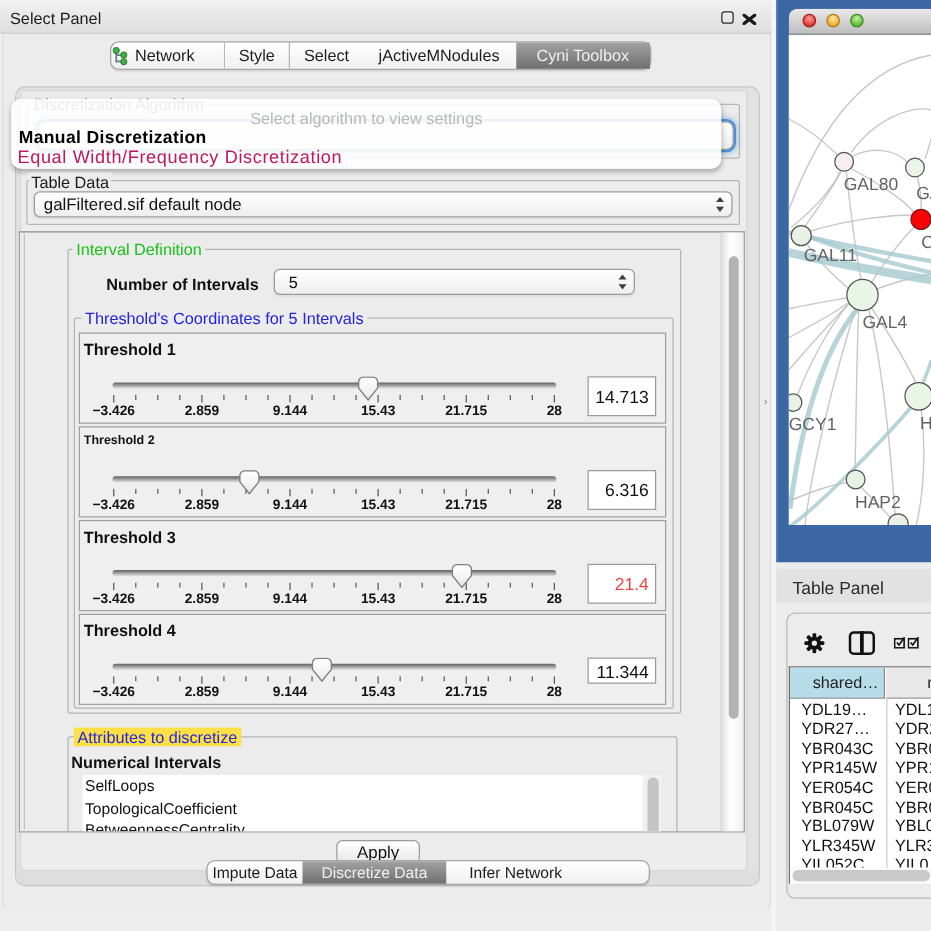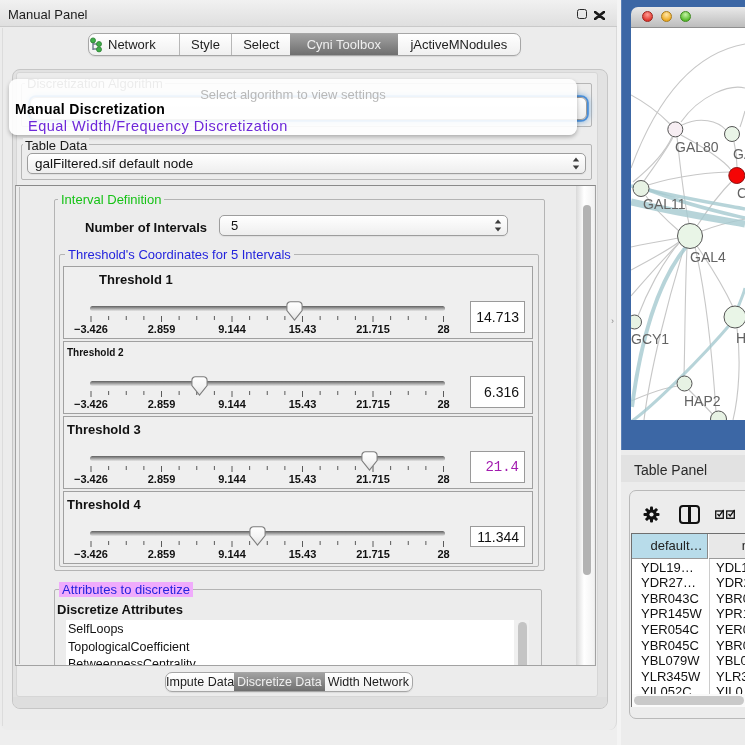--- a/index.html
+++ b/index.html
@@ -5,48 +5,48 @@
 html,body { width:745px; height:745px; overflow:hidden; background:#eeeeee;
   font-family:"Liberation Sans", sans-serif; -webkit-font-smoothing:antialiased; }
 .abs { position:absolute; }
 </style></head>
 <body>
 <div class="abs" style="left:0;top:0;width:745px;height:745px;background:#eeeeee;">
 
 <div class="abs" style="left:0;top:0;width:617px;height:730px;background:#ececec;border-radius:0 0 8px 8px;border-right:1px solid #dadada;"></div>
 <div class="abs" style="left:2px;top:28px;width:1px;height:698px;background:#dcdcdc;"></div>
 <div class="abs" style="left:0;top:0;width:617px;height:27px;background:linear-gradient(#f1f1f1,#dfdfdf);border-bottom:1px solid #c9c9c9;"></div>
-<div class="abs" style="left:8px;top:7px;font-size:13px;color:#1c1c1c;">Manual Panel</div>
+<div class="abs" style="left:8px;top:7px;font-size:13px;color:#1c1c1c;">Select Panel</div>
 <div class="abs" style="left:577px;top:9px;width:10px;height:10px;border:1.6px solid #2a2a2a;border-radius:2.5px;background:transparent;"></div>
 <svg class="abs" style="left:594px;top:11px;" width="11" height="9" viewBox="0 0 11 9">
       <path d="M1 1 L10 8 M10 1 L1 8" stroke="#1a1a1a" stroke-width="2.7" stroke-linecap="round" fill="none"></path>
     </svg>
 <div class="abs" style="left:88px;top:33px;width:433px;height:23px;border:1px solid #a6a6a6;border-radius:7px;background:linear-gradient(#ffffff,#f0f0f0);box-shadow:0 1px 1px rgba(0,0,0,0.08);display:flex;">
       <div style="width:91px;height:100%;display:flex;align-items:center;justify-content:flex-start;font-size:13px;white-space:nowrap;color:#1d1d1d;border-right:1px solid #b7b7b7;border-radius:6px 0 0 6px"><svg width="14" height="16" viewBox="0 0 14 16" style="margin-right:5px;">
           <line x1="4" y1="4" x2="4" y2="13" stroke="#6a7a8a" stroke-width="1.4"></line>
           <line x1="4" y1="7" x2="9" y2="7" stroke="#6a7a8a" stroke-width="1.4"></line>
           <line x1="4" y1="12" x2="9" y2="12" stroke="#6a7a8a" stroke-width="1.4"></line>
           <circle cx="4" cy="3.4" r="2.5" fill="#3fae49" stroke="#2c7d33" stroke-width="0.8"></circle>
           <circle cx="10" cy="7" r="2.5" fill="#3fae49" stroke="#2c7d33" stroke-width="0.8"></circle>
           <circle cx="10" cy="12.4" r="2.5" fill="#3fae49" stroke="#2c7d33" stroke-width="0.8"></circle>
         </svg>Network</div>
       <div style="width:53px;height:100%;display:flex;align-items:center;justify-content:center;font-size:13px;white-space:nowrap;color:#1d1d1d;border-right:1px solid #b7b7b7">Style</div>
       <div style="width:58px;height:100%;display:flex;align-items:center;justify-content:center;font-size:13px;white-space:nowrap;color:#1d1d1d">Select</div>
+      <div style="width:123px;height:100%;display:flex;align-items:center;justify-content:center;font-size:13px;white-space:nowrap;color:#1d1d1d;border-radius:0 6px 6px 0">jActiveMNodules</div>
       <div style="width:108px;height:100%;display:flex;align-items:center;justify-content:center;font-size:13px;white-space:nowrap;background:linear-gradient(#a2a2a2,#6f6f6f);color:#efefef">Cyni Toolbox</div>
-      <div style="width:123px;height:100%;display:flex;align-items:center;justify-content:center;font-size:13px;white-space:nowrap;color:#1d1d1d;border-radius:0 6px 6px 0">jActiveMNodules</div>
     </div>
 <div class="abs" style="left:12px;top:69px;width:596px;height:640px;background:#e2e2e2;border:1px solid #c6c6c6;border-radius:8px;"></div>
 <div class="abs" style="left:16px;top:72px;width:582px;height:625px;background:#ececec;border:1px solid #d6d6d6;border-radius:3px;"></div>
 <div class="abs" style="left:21px;top:83px;width:571px;height:44px;border:1px solid #b6b6b6;border-radius:2px;"></div>
 <div class="abs" style="left:25px;top:76px;font-size:13px;color:#3a3a3a;background:#ececec;padding:0 2px;">Discretization Algorithm</div>
 <div class="abs" style="left:30px;top:97px;width:557px;height:23px;border-radius:6px;background:linear-gradient(#fdfdfd,#ededed);border:1px solid #9b9b9b;box-shadow:0 0 0 1.8px #4a8ed8, 0 0 5px 3px rgba(98,160,216,0.55);"></div>
 <div class="abs" style="left:9px;top:79px;width:568px;height:56px;background:rgba(255,255,255,0.90);border-radius:8px;box-shadow:0 2px 4px rgba(0,0,0,0.28);"></div>
 <div class="abs" style="left:9px;top:87px;width:568px;text-align:center;font-size:13px;color:#b8b8b8;">Select algorithm to view settings</div>
 <div class="abs" style="left:15px;top:101px;font-size:14px;font-weight:bold;color:#000;letter-spacing:0.3px;">Manual Discretization</div>
-<div class="abs" style="left:28px;top:118px;font-size:14.5px;color:#6d28d9;letter-spacing:0.5px;">Equal Width/Frequency Discretization</div>
+<div class="abs" style="left:14px;top:118px;font-size:14.5px;color:#be185d;letter-spacing:0.5px;">Equal Width/Frequency Discretization</div>
 <div class="abs" style="left:21px;top:144px;width:571px;height:36px;border:1px solid #b6b6b6;border-radius:2px;"></div>
 <div class="abs" style="left:23px;top:138px;font-size:13px;color:#1a1a1a;background:#ececec;padding:0 2px;">Table Data</div>
 <div class="abs" style="left:27px;top:153px;width:559px;height:21px;border:1px solid #9d9d9d;border-radius:5px;background:linear-gradient(#ffffff,#eeeeee);box-shadow:0 1px 1px rgba(0,0,0,0.06);"></div>
     <div class="abs" style="left:35px;top:153px;height:21px;display:flex;align-items:center;font-size:13.5px;color:#111;">galFiltered.sif default node</div>
     <svg class="abs" style="left:572px;top:157.0px;" width="8" height="13" viewBox="0 0 8 13">
       <path d="M4 0.5 L7.2 4.6 L0.8 4.6 Z" fill="#3c3c3c"></path>
       <path d="M4 12.5 L7.2 8.4 L0.8 8.4 Z" fill="#3c3c3c"></path>
     </svg>
 <div class="abs" style="left:15px;top:185px;width:581px;height:481px;border:1px solid #a2a2a2;border-top-color:#8a8a8a;background:#ececec;"></div>
 <div class="abs" style="left:19px;top:187px;width:1px;height:477px;background:#c2c2c2;"></div>
@@ -58,21 +58,21 @@
 <div class="abs" style="left:69px;top:34px;font-size:13px;font-weight:bold;color:#111;">Number of Intervals</div>
 <div class="abs" style="left:203px;top:29px;width:289px;height:21px;border:1px solid #9d9d9d;border-radius:5px;background:linear-gradient(#ffffff,#eeeeee);box-shadow:0 1px 1px rgba(0,0,0,0.06);"></div>
       <div class="abs" style="left:215px;top:29px;height:21px;display:flex;align-items:center;font-size:13px;color:#111;">5</div>
       <svg class="abs" style="left:478px;top:33.0px;" width="8" height="13" viewBox="0 0 8 13">
         <path d="M4 0.5 L7.2 4.6 L0.8 4.6 Z" fill="#3c3c3c"></path>
         <path d="M4 12.5 L7.2 8.4 L0.8 8.4 Z" fill="#3c3c3c"></path>
       </svg>
 <div class="abs" style="left:43px;top:68px;width:480px;height:313px;border:1px solid #b4b4b4;border-radius:2px;"></div>
 <div class="abs" style="left:49px;top:61px;font-size:13px;color:#2424dd;background:#ececec;padding:0 3px;">Threshold's Coordinates for 5 Intervals</div>
 <div class="abs" style="left:47px;top:80px;width:470px;height:73px;background:#efefef;border:1px solid #a0a0a0;"></div>
-<div class="abs" style="left:51px;top:86px;font-size:13px;font-weight:bold;color:#111;margin-left:32px;">Threshold 1</div>
+<div class="abs" style="left:51px;top:86px;font-size:13px;font-weight:bold;color:#111;">Threshold 1</div>
 <div class="abs" style="left:74px;top:119.5px;width:355px;height:5px;border-radius:3px;background:linear-gradient(#5f5f5f,#aaaaaa 55%,#e6e6e6);"></div>
 <svg class="abs" style="left:47px;top:130px;" width="470" height="7" viewBox="0 0 470 7">
         <line x1="28.0" y1="0" x2="28.0" y2="6" stroke="#5a5a5a" stroke-width="1"></line>
         <line x1="45.625" y1="0" x2="45.625" y2="4" stroke="#5a5a5a" stroke-width="1"></line>
         <line x1="63.25" y1="0" x2="63.25" y2="4" stroke="#5a5a5a" stroke-width="1"></line>
         <line x1="80.875" y1="0" x2="80.875" y2="4" stroke="#5a5a5a" stroke-width="1"></line>
         <line x1="98.5" y1="0" x2="98.5" y2="6" stroke="#5a5a5a" stroke-width="1"></line>
         <line x1="116.125" y1="0" x2="116.125" y2="4" stroke="#5a5a5a" stroke-width="1"></line>
         <line x1="133.75" y1="0" x2="133.75" y2="4" stroke="#5a5a5a" stroke-width="1"></line>
         <line x1="151.375" y1="0" x2="151.375" y2="4" stroke="#5a5a5a" stroke-width="1"></line>
@@ -185,21 +185,21 @@
 <svg class="abs" style="left:345.1px;top:265px;" width="17" height="20" viewBox="0 0 17 20">
         <defs>
           <linearGradient id="tg" x1="0" y1="0" x2="0" y2="1">
             <stop offset="0" stop-color="#ffffff"></stop>
             <stop offset="0.55" stop-color="#f4f4f4"></stop>
             <stop offset="1" stop-color="#e3e3e3"></stop>
           </linearGradient>
         </defs>
         <path d="M4.5 0.7 h8 a3.6 3.6 0 0 1 3.6 3.6 v5.2 L8.5 19 L0.9 9.5 V4.3 a3.6 3.6 0 0 1 3.6 -3.6 Z" fill="url(#tg)" stroke="#7d7d7d" stroke-width="1.1"></path>
       </svg>
-<div class="abs" style="left:454px;top:265px;width:55px;height:32px;background:#fff;border:1px solid #9a9a9a;display:flex;align-items:center;justify-content:flex-end;padding-right:5px;font-size:14px;color:#a21caf;font-family:Liberation Mono, monospace;">21.4</div>
+<div class="abs" style="left:454px;top:265px;width:55px;height:32px;background:#fff;border:1px solid #9a9a9a;display:flex;align-items:center;justify-content:flex-end;padding-right:5px;font-size:14px;color:#ef4444;">21.4</div>
 <div class="abs" style="left:47px;top:305px;width:470px;height:73px;background:#efefef;border:1px solid #a0a0a0;"></div>
 <div class="abs" style="left:51px;top:311px;font-size:13px;font-weight:bold;color:#111;">Threshold 4</div>
 <div class="abs" style="left:74px;top:344.5px;width:355px;height:5px;border-radius:3px;background:linear-gradient(#5f5f5f,#aaaaaa 55%,#e6e6e6);"></div>
 <svg class="abs" style="left:47px;top:355px;" width="470" height="7" viewBox="0 0 470 7">
         <line x1="28.0" y1="0" x2="28.0" y2="6" stroke="#5a5a5a" stroke-width="1"></line>
         <line x1="45.625" y1="0" x2="45.625" y2="4" stroke="#5a5a5a" stroke-width="1"></line>
         <line x1="63.25" y1="0" x2="63.25" y2="4" stroke="#5a5a5a" stroke-width="1"></line>
         <line x1="80.875" y1="0" x2="80.875" y2="4" stroke="#5a5a5a" stroke-width="1"></line>
         <line x1="98.5" y1="0" x2="98.5" y2="6" stroke="#5a5a5a" stroke-width="1"></line>
         <line x1="116.125" y1="0" x2="116.125" y2="4" stroke="#5a5a5a" stroke-width="1"></line>
@@ -230,35 +230,35 @@
           <linearGradient id="tg" x1="0" y1="0" x2="0" y2="1">
             <stop offset="0" stop-color="#ffffff"></stop>
             <stop offset="0.55" stop-color="#f4f4f4"></stop>
             <stop offset="1" stop-color="#e3e3e3"></stop>
           </linearGradient>
         </defs>
         <path d="M4.5 0.7 h8 a3.6 3.6 0 0 1 3.6 3.6 v5.2 L8.5 19 L0.9 9.5 V4.3 a3.6 3.6 0 0 1 3.6 -3.6 Z" fill="url(#tg)" stroke="#7d7d7d" stroke-width="1.1"></path>
       </svg>
 <div class="abs" style="left:454px;top:340px;width:55px;height:21px;background:#fff;border:1px solid #9a9a9a;display:flex;align-items:center;justify-content:flex-end;padding-right:5px;font-size:14px;color:#111;">11.344</div>
 <div class="abs" style="left:38px;top:403px;width:488px;height:120px;border:1px solid #b4b4b4;border-radius:2px;"></div>
-<div class="abs" style="left:43px;top:396px;font-size:13px;color:#2424dd;background:#f0abfc;padding:0 3px;">Attributes to discretize</div>
-<div class="abs" style="left:41px;top:416px;font-size:13px;font-weight:bold;color:#111;">Discretize Attributes</div>
+<div class="abs" style="left:43px;top:396px;font-size:13px;color:#2424dd;background:#fde047;padding:0 3px;">Attributes to discretize</div>
+<div class="abs" style="left:41px;top:416px;font-size:13px;font-weight:bold;color:#111;">Numerical Intervals</div>
 <div class="abs" style="left:50px;top:434px;width:463px;height:80px;background:#ffffff;"></div>
 <div class="abs" style="left:52px;top:436.3px;font-size:12.5px;color:#111;">SelfLoops</div>
 <div class="abs" style="left:52px;top:453.7px;font-size:12.5px;color:#111;">TopologicalCoefficient</div>
 <div class="abs" style="left:52px;top:471.1px;font-size:12.5px;color:#111;">BetweennessCentrality</div>
 <div class="abs" style="left:498px;top:434px;width:15px;height:80px;background:#f0f0f0;"></div>
 <div class="abs" style="left:502px;top:436px;width:9px;height:60px;background:#c4c4c4;border-radius:4.5px;"></div>
 </div>
 <div class="abs" style="left:269px;top:672px;width:67px;height:19px;border:1px solid #9c9c9c;border-radius:5px;background:linear-gradient(#ffffff,#e8e8e8);display:flex;align-items:center;justify-content:center;font-size:13.5px;color:#111;">Apply</div>
 <div class="abs" style="left:13px;top:697px;width:594px;height:11px;background:#dedede;border-radius:0 0 7px 7px;"></div>
-<div class="abs" style="left:165px;top:672px;width:248px;height:20px;border:1px solid #a6a6a6;border-radius:7px;background:linear-gradient(#ffffff,#f0f0f0);box-shadow:0 1px 1px rgba(0,0,0,0.08);display:flex;">
+<div class="abs" style="left:165px;top:688px;width:355px;height:20px;border:1px solid #a6a6a6;border-radius:7px;background:linear-gradient(#ffffff,#f0f0f0);box-shadow:0 1px 1px rgba(0,0,0,0.08);display:flex;">
       <div style="width:76px;height:100%;display:flex;align-items:center;justify-content:center;font-size:12.5px;white-space:nowrap;color:#1d1d1d;border-radius:6px 0 0 6px">Impute Data</div>
       <div style="width:115px;height:100%;display:flex;align-items:center;justify-content:center;font-size:12.5px;white-space:nowrap;background:linear-gradient(#a2a2a2,#6f6f6f);color:#efefef">Discretize Data</div>
-      <div style="width:111px;height:100%;display:flex;align-items:center;justify-content:center;font-size:12.5px;white-space:nowrap;color:#1d1d1d;border-radius:0 6px 6px 0">Width Network</div>
+      <div style="width:111px;height:100%;display:flex;align-items:center;justify-content:center;font-size:12.5px;white-space:nowrap;color:#1d1d1d;border-radius:0 6px 6px 0">Infer Network</div>
     </div>
 <div class="abs" style="left:611px;top:316px;font-size:9px;color:#8a8a8a;">›</div>
 <div class="abs" style="left:617px;top:0;width:4px;height:745px;background:#f4f4f4;"></div>
 
 <div class="abs" style="left:621px;top:0;width:124px;height:450px;background:#3c67a5;border-left:1px solid #5b81b7;"></div>
 <div class="abs" style="left:631px;top:7px;width:114px;height:21px;background:linear-gradient(#e9e9e9,#bdbdbd);border-bottom:1px solid #8f8f8f;border-radius:7px 0 0 0;"></div>
 <div class="abs" style="left:641.5px;top:11px;width:11px;height:11px;border-radius:50%;background:radial-gradient(circle at 50% 30%, #ff9d94, #df342b 75%);border:1px solid #9c241e;"></div>
 <div class="abs" style="left:660.5px;top:11px;width:11px;height:11px;border-radius:50%;background:radial-gradient(circle at 50% 30%, #ffe6a8, #eda920 75%);border:1px solid #a87b1c;"></div>
 <div class="abs" style="left:679.5px;top:11px;width:11px;height:11px;border-radius:50%;background:radial-gradient(circle at 50% 30%, #c4f2a5, #54b929 75%);border:1px solid #3f8a20;"></div>
 <div class="abs" style="left:631px;top:28px;width:114px;height:392px;background:#ffffff;overflow:hidden;">
@@ -331,21 +331,21 @@
 <div class="abs" style="left:688.2px;top:505px;width:2.6px;height:19px;background:#111;"></div>
 <svg class="abs" style="left:715px;top:509px;" width="10" height="10" viewBox="0 0 10 10">
       <rect x="0.7" y="2" width="7.6" height="7.3" fill="none" stroke="#111" stroke-width="1.3"></rect>
       <path d="M2.5 5 L4.2 7 L8.6 0.8" fill="none" stroke="#111" stroke-width="1.3"></path>
     </svg>
 <svg class="abs" style="left:726px;top:509px;" width="10" height="10" viewBox="0 0 10 10">
       <rect x="0.7" y="2" width="7.6" height="7.3" fill="none" stroke="#111" stroke-width="1.3"></rect>
       <path d="M2.5 5 L4.2 7 L8.6 0.8" fill="none" stroke="#111" stroke-width="1.3"></path>
     </svg>
 <div class="abs" style="left:631px;top:533px;width:114px;height:174px;overflow:hidden;border-left:1.5px solid #6f6f6f;border-top:1.5px solid #6f6f6f;background:#fff;">
-<div class="abs" style="left:0;top:0;width:76px;height:24.5px;background:#b8dcea;border-right:1px solid #8a8a8a;border-bottom:1px solid #9a9a9a;display:flex;align-items:center;justify-content:center;font-size:13px;color:#222;padding-left:14px;">default…</div>
+<div class="abs" style="left:0;top:0;width:76px;height:24.5px;background:#b8dcea;border-right:1px solid #8a8a8a;border-bottom:1px solid #9a9a9a;display:flex;align-items:center;justify-content:center;font-size:13px;color:#222;padding-left:14px;">shared…</div>
 <div class="abs" style="left:77px;top:0;width:40px;height:24.5px;background:#e8e8e8;border-bottom:1px solid #9a9a9a;display:flex;align-items:center;justify-content:flex-end;font-size:13px;color:#222;">n</div>
 <div class="abs" style="left:9px;top:25.5px;height:15.5px;display:flex;align-items:center;font-size:13px;color:#111;">YDL19…</div>
 <div class="abs" style="left:84px;top:25.5px;height:15.5px;display:flex;align-items:center;font-size:13px;color:#111;">YDL1</div>
 <div class="abs" style="left:9px;top:41.05px;height:15.5px;display:flex;align-items:center;font-size:13px;color:#111;">YDR27…</div>
 <div class="abs" style="left:84px;top:41.05px;height:15.5px;display:flex;align-items:center;font-size:13px;color:#111;">YDR2</div>
 <div class="abs" style="left:9px;top:56.6px;height:15.5px;display:flex;align-items:center;font-size:13px;color:#111;">YBR043C</div>
 <div class="abs" style="left:84px;top:56.6px;height:15.5px;display:flex;align-items:center;font-size:13px;color:#111;">YBR0</div>
 <div class="abs" style="left:9px;top:72.15px;height:15.5px;display:flex;align-items:center;font-size:13px;color:#111;">YPR145W</div>
 <div class="abs" style="left:84px;top:72.15px;height:15.5px;display:flex;align-items:center;font-size:13px;color:#111;">YPR1</div>
 <div class="abs" style="left:9px;top:87.7px;height:15.5px;display:flex;align-items:center;font-size:13px;color:#111;">YER054C</div>

